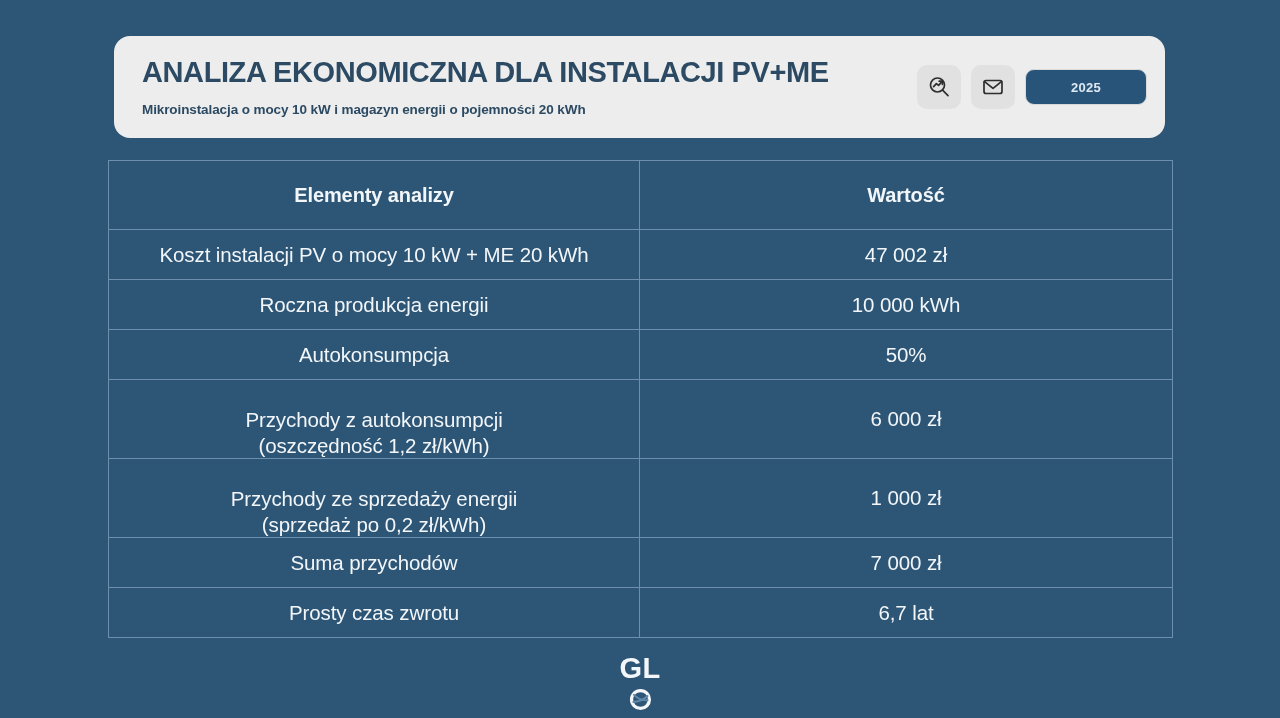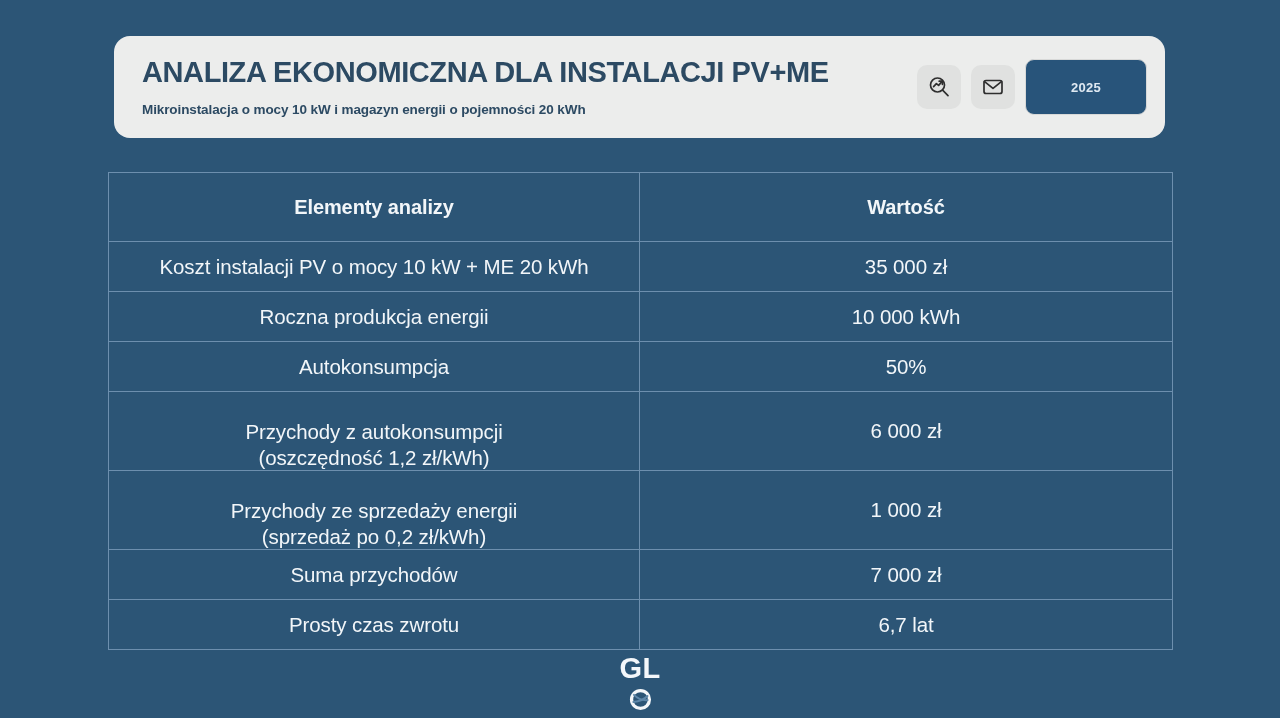--- a/index.html
+++ b/index.html
@@ -62,42 +62,42 @@
     border-radius: 10px;
     background: #e0e1e0;
     display: flex;
     align-items: center;
     justify-content: center;
     cursor: pointer;
   }
   .icon-button svg { display: block; }
   .year-button {
     width: 122px;
-    height: 56px;
+    height: 36px;
     border-radius: 9px;
     background: #28547a;
     border: 1px solid #d8d9d8;
     display: flex;
     align-items: center;
     justify-content: center;
     cursor: pointer;
     box-sizing: border-box;
   }
   .year-label {
     font-size: 13px;
     font-weight: bold;
     color: #dfe9f2;
     letter-spacing: 0.3px;
   }
 
   
   .table {
     position: absolute;
     left: 108px;
-    top: 172px;
+    top: 160px;
     width: 1065px;
     border: 1px solid #6d8fae;
     border-collapse: collapse;
     box-sizing: border-box;
   }
   .table-row {
     display: flex;
     border-bottom: 1px solid #6d8fae;
   }
   .table-row:last-child { border-bottom: none; }
@@ -198,21 +198,21 @@
 
 <div class="table">
 
   <div class="table-row header-row">
     <div class="cell-label">Elementy analizy</div>
     <div class="cell-value">Wartość</div>
   </div>
 
   <div class="table-row body-row row-h1">
     <div class="cell-label">Koszt instalacji PV o mocy 10 kW + ME 20 kWh</div>
-    <div class="cell-value">35 000 zł</div>
+    <div class="cell-value">47 002 zł</div>
   </div>
 
   <div class="table-row body-row row-h1">
     <div class="cell-label">Roczna produkcja energii</div>
     <div class="cell-value">10 000 kWh</div>
   </div>
 
   <div class="table-row body-row row-h1">
     <div class="cell-label">Autokonsumpcja</div>
     <div class="cell-value">50%</div>

